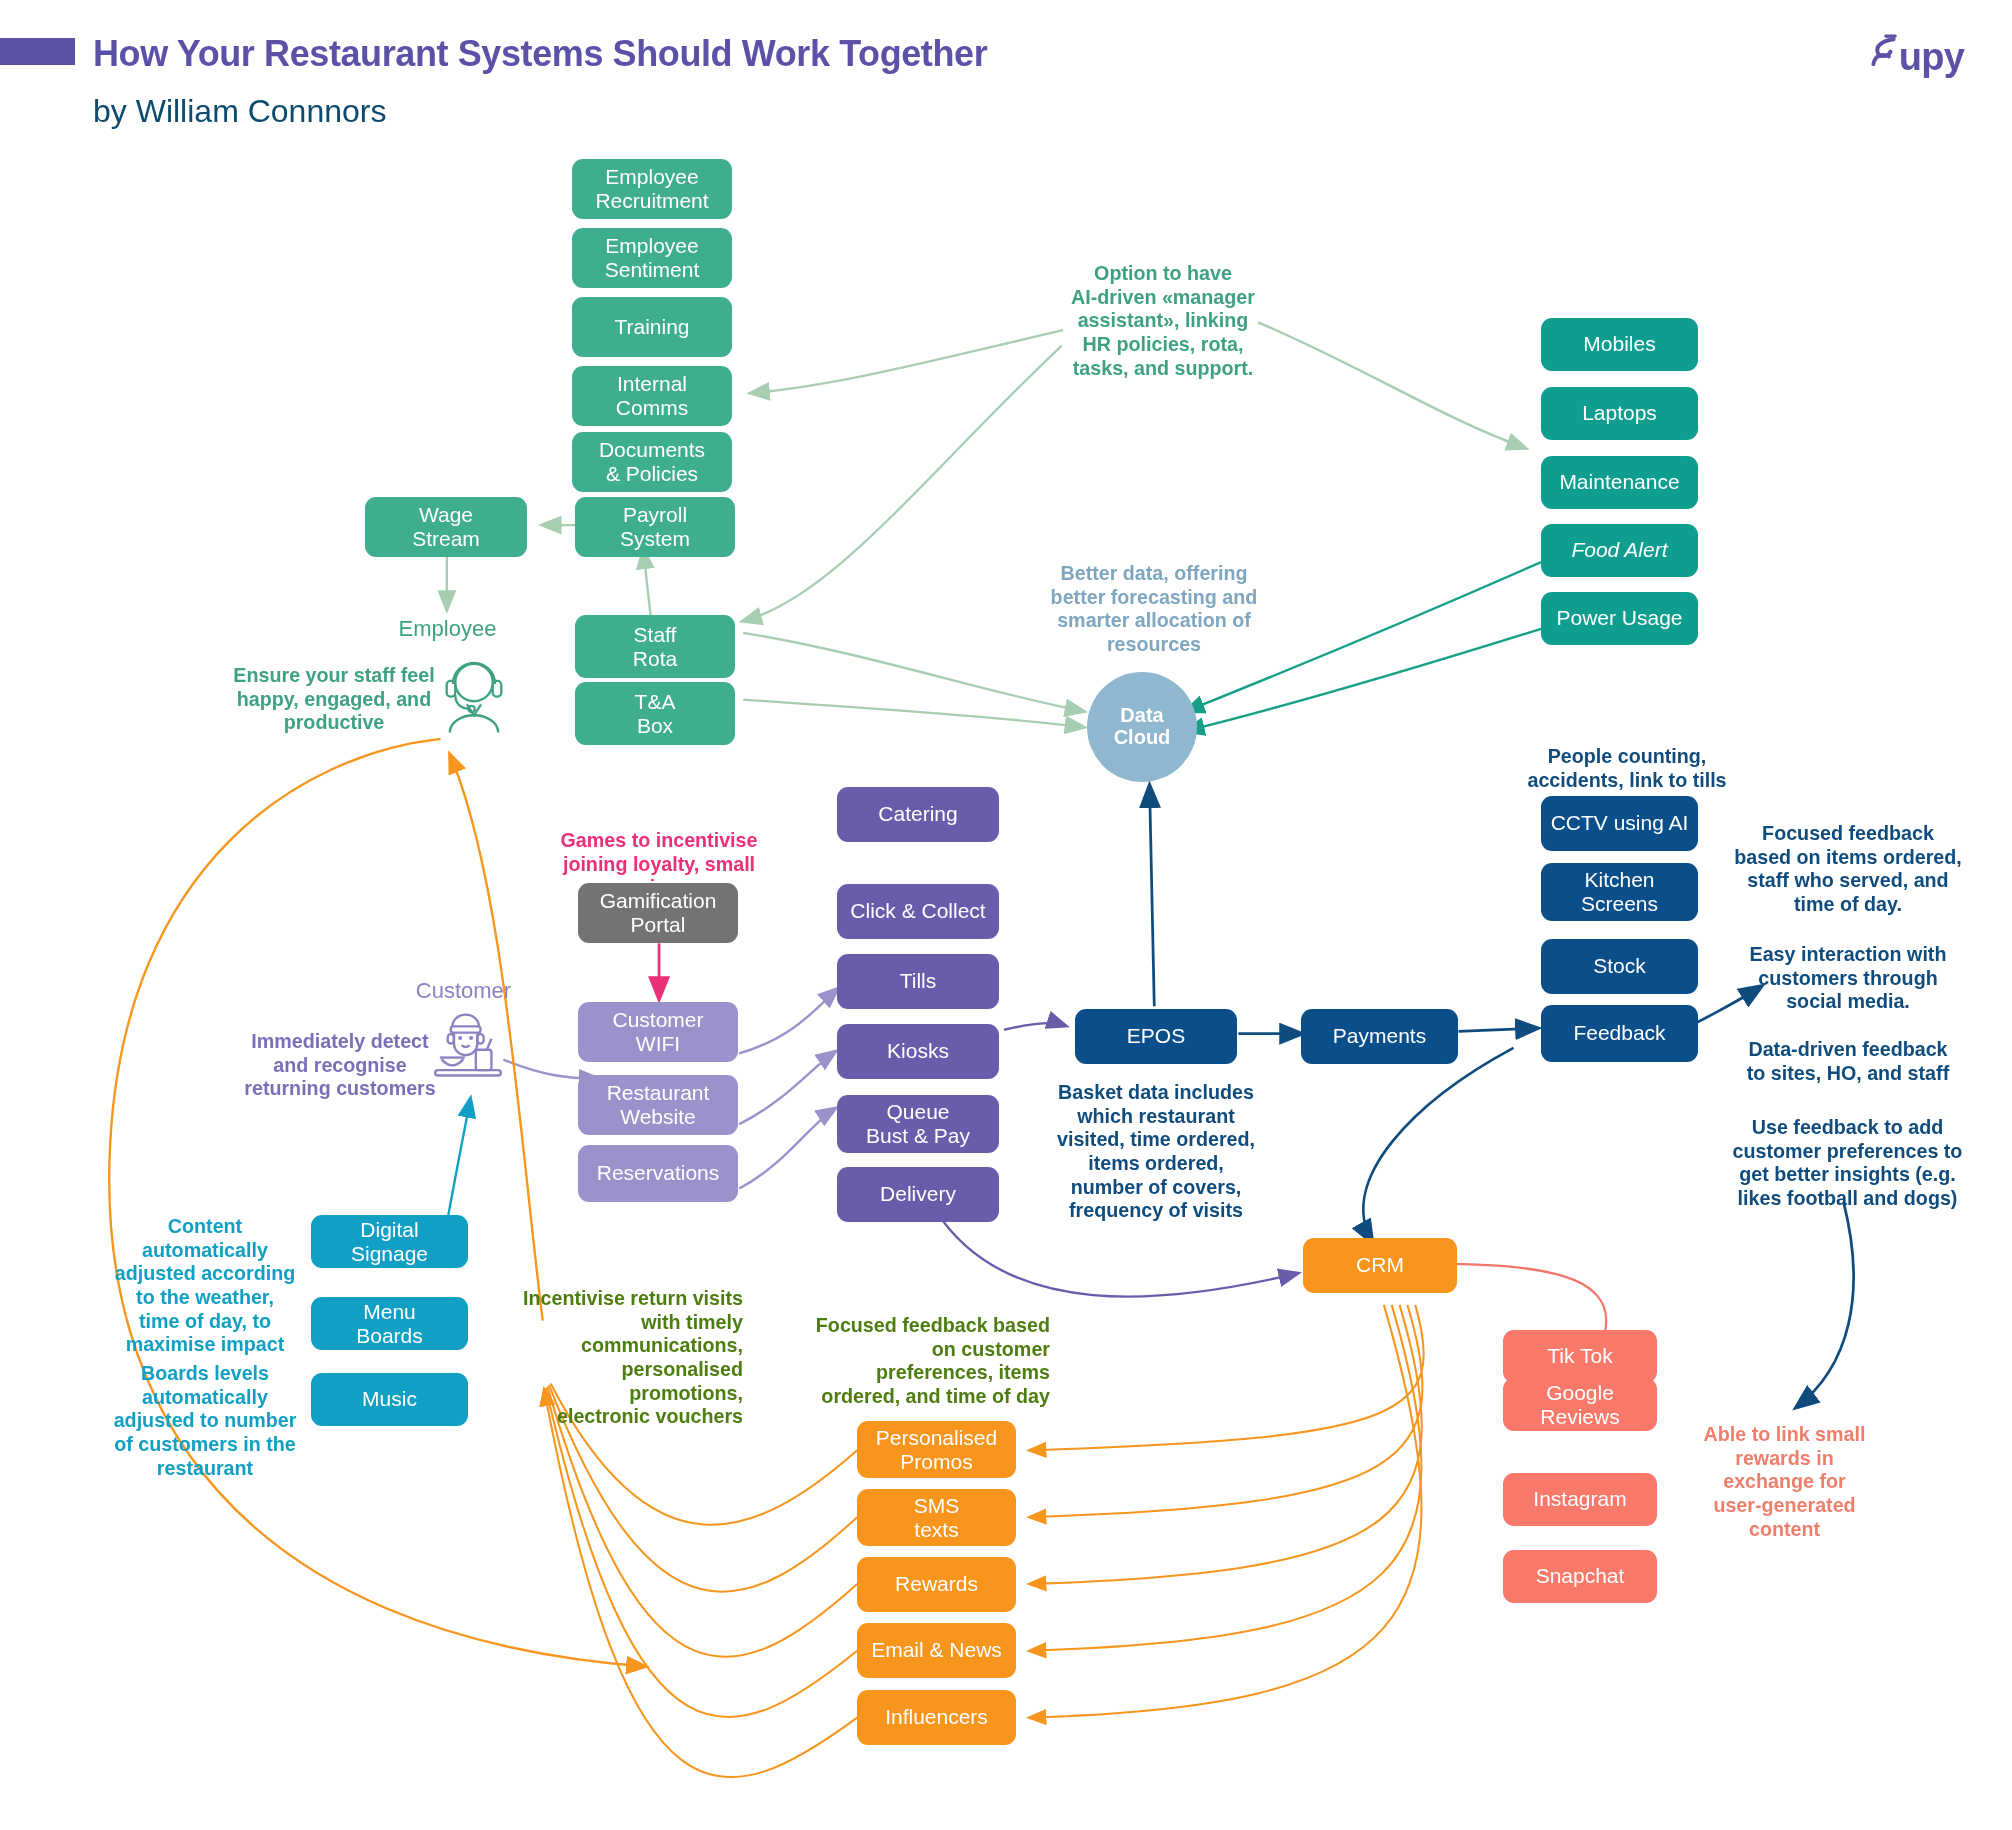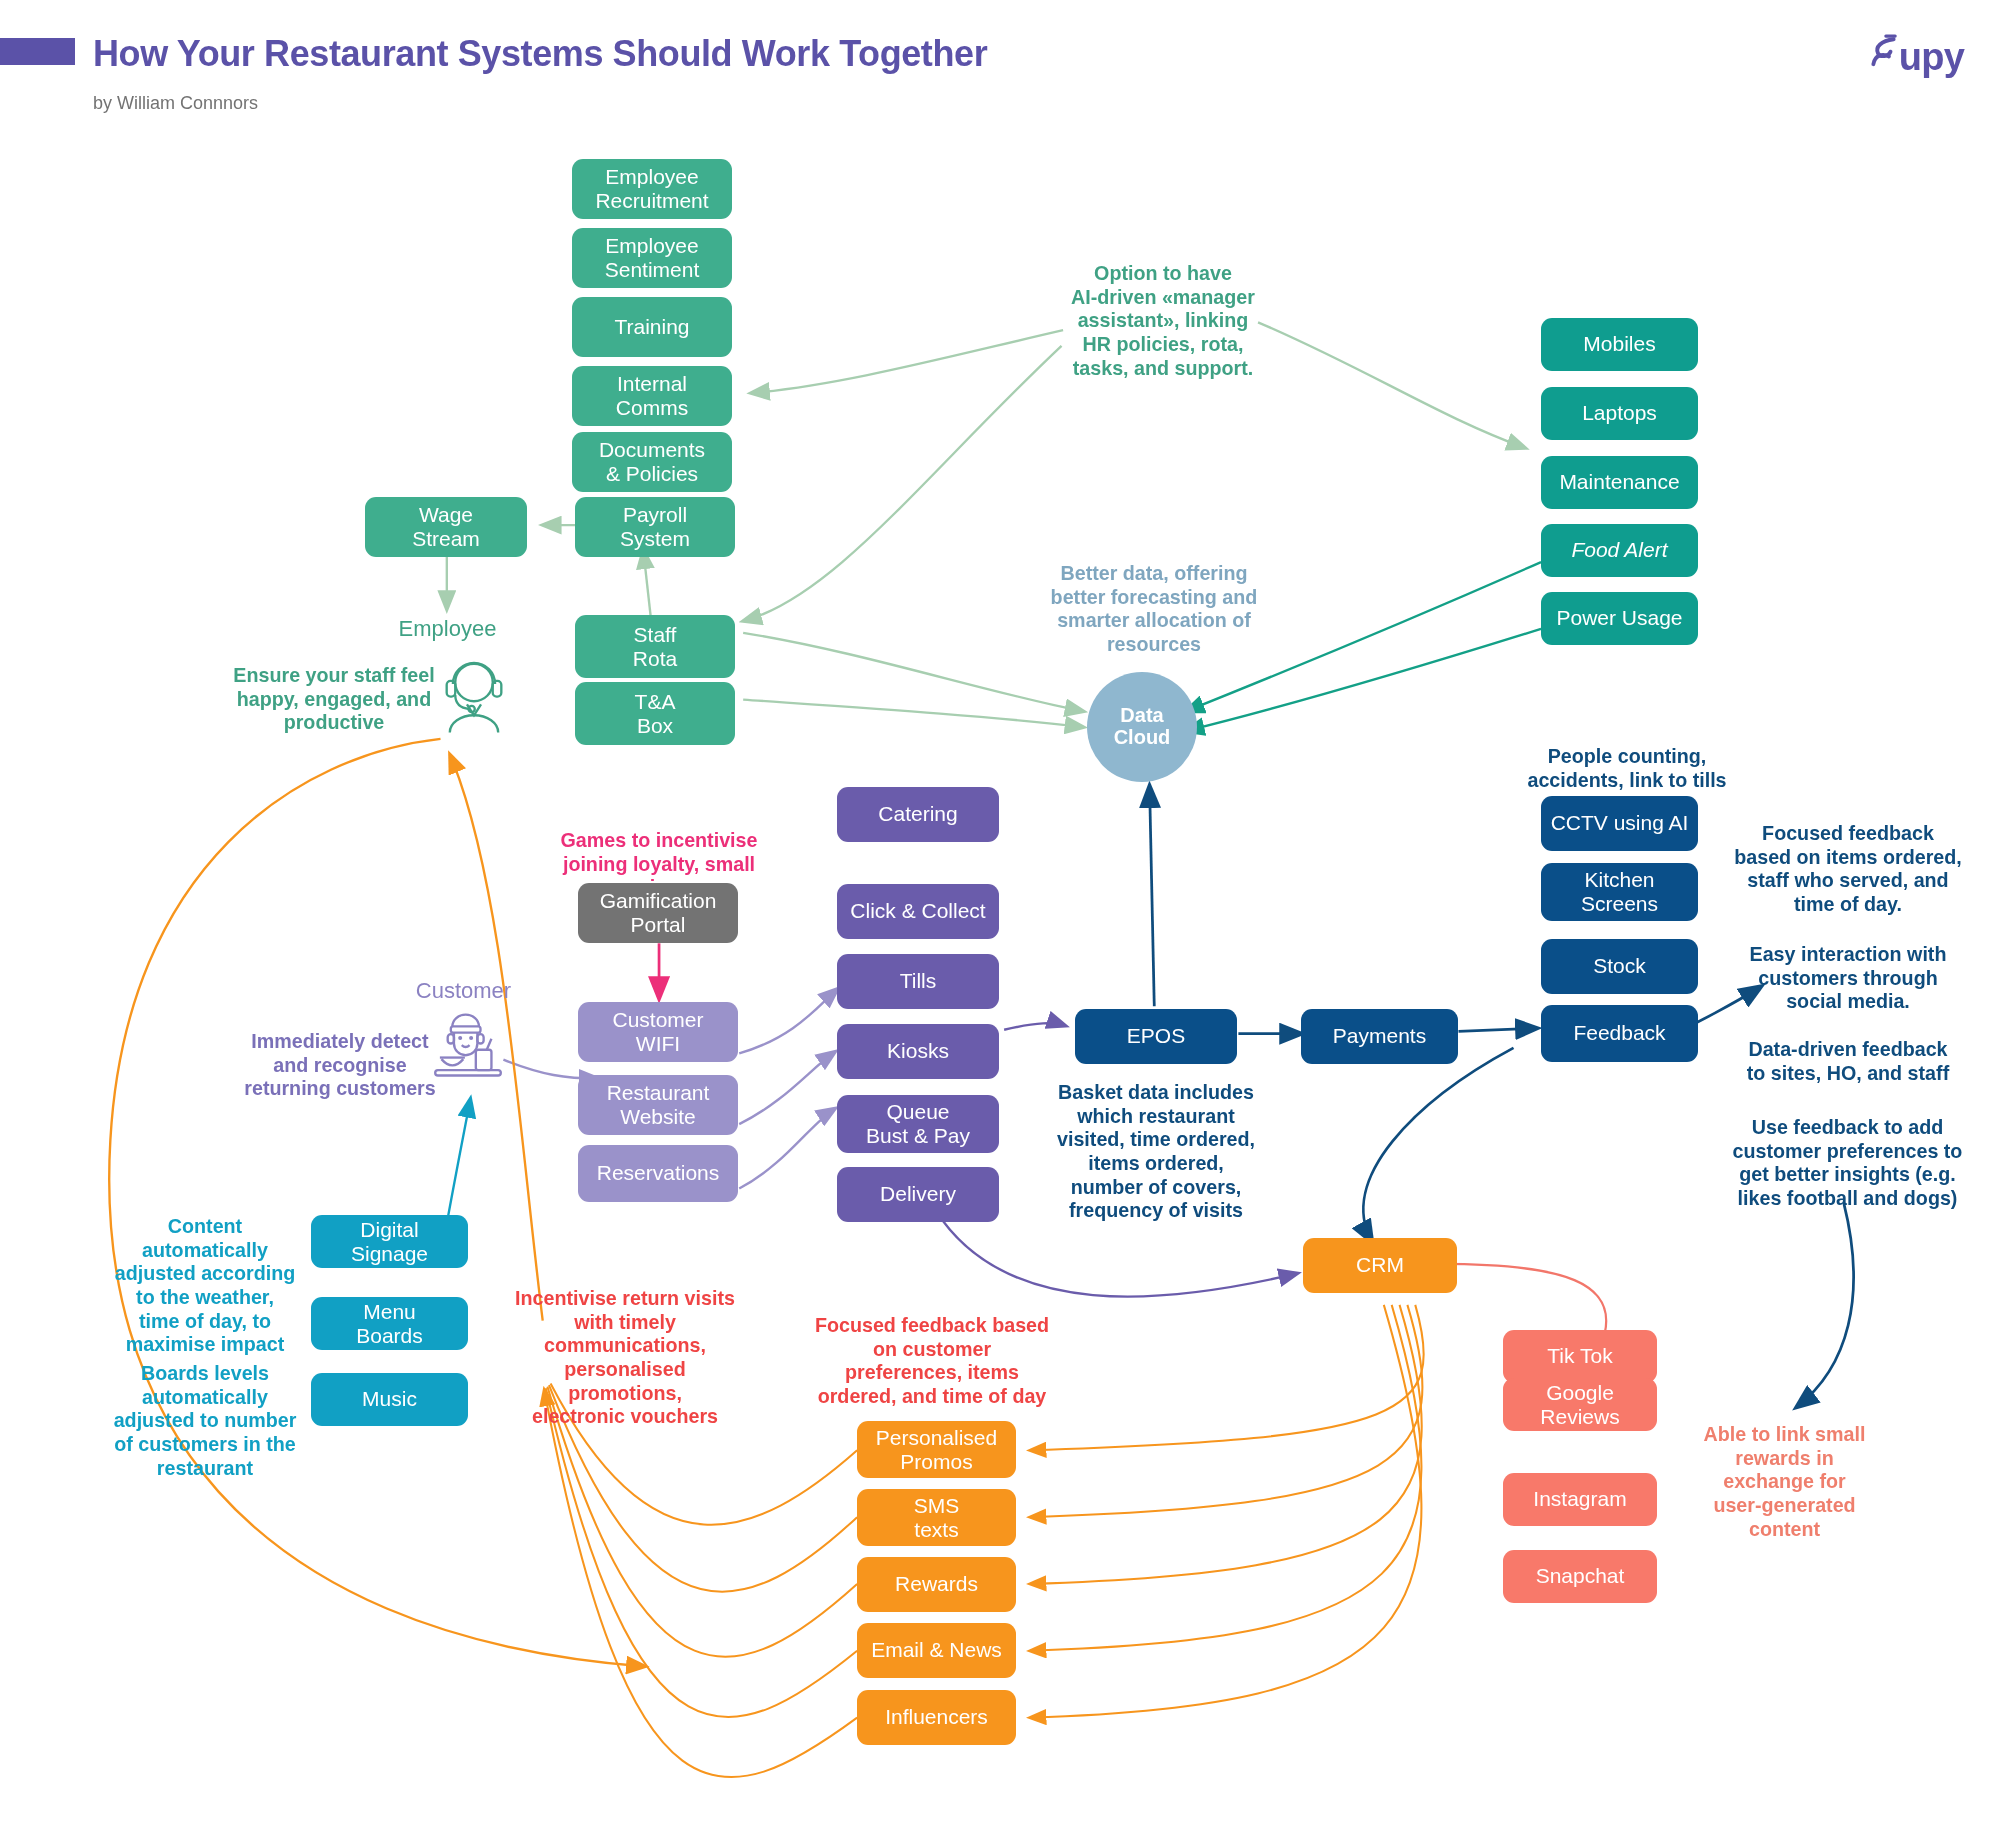--- a/index.html
+++ b/index.html
@@ -4,21 +4,21 @@
 <style>
   html,body{margin:0;padding:0;background:#ffffff;}
   body{width:2013px;height:1830px;position:relative;overflow:hidden;
        font-family:"Liberation Sans",sans-serif;}
   #stage{position:absolute;left:0;top:0;width:2013px;height:1830px;}
 
   
   .hdr-bar{position:absolute;left:0;top:38px;width:75px;height:27px;background:#5b52a8;}
   .hdr-title{position:absolute;left:93px;top:33px;font-size:36px;font-weight:bold;
              color:#5b52a8;letter-spacing:-0.4px;white-space:nowrap;}
-  .hdr-sub{position:absolute;left:93px;top:93px;font-size:18px;color:#737373;white-space:nowrap;}
+  .hdr-sub{position:absolute;left:93px;top:93px;font-size:32px;color:#0c4a6e;white-space:nowrap;}
   .logo{position:absolute;right:49px;top:33px;font-size:38px;font-weight:bold;color:#5b52a8;
         letter-spacing:-0.8px;display:flex;align-items:center;}
   .logo .swirl{display:inline-block;margin-right:1.6px;}
 
   
   .node{position:absolute;border-radius:11px;display:flex;align-items:center;
         justify-content:center;text-align:center;color:#ffffff;line-height:1.08;
         font-size:21px;box-sizing:border-box;padding:3.1px 4.7px;}
   .node.two{line-height:1.12;}
 
@@ -33,21 +33,21 @@
   .c-salmon{background:#f8796a;}
   .c-cloud{background:#8fb7cf;border-radius:50%;font-weight:bold;}
 
   
   .ann{position:absolute;font-weight:bold;text-align:center;line-height:1.2;font-size:19.7px;}
   .t-green{color:#3fa184;}
   .t-bluegrey{color:#7fa6bf;}
   .t-navy{color:#0f4c7d;}
   .t-pink{color:#ec2f79;}
   .t-cyan{color:#11a0c4;}
-  .t-orange{color:#ef4444;}
+  .t-orange{color:#4d7c0f;text-align:right;}
   .t-salmon{color:#ef7f6d;}
   .t-purple{color:#7a70b8;}
 
   .label{position:absolute;font-size:22px;text-align:center;line-height:1.1;}
   .l-green{color:#3fa184;}
   .l-purple{color:#8b82c2;}
 
   svg.wires{position:absolute;left:0;top:0;width:2013px;height:1830px;
             pointer-events:none;overflow:visible;}
   .icon-svg{position:absolute;}

